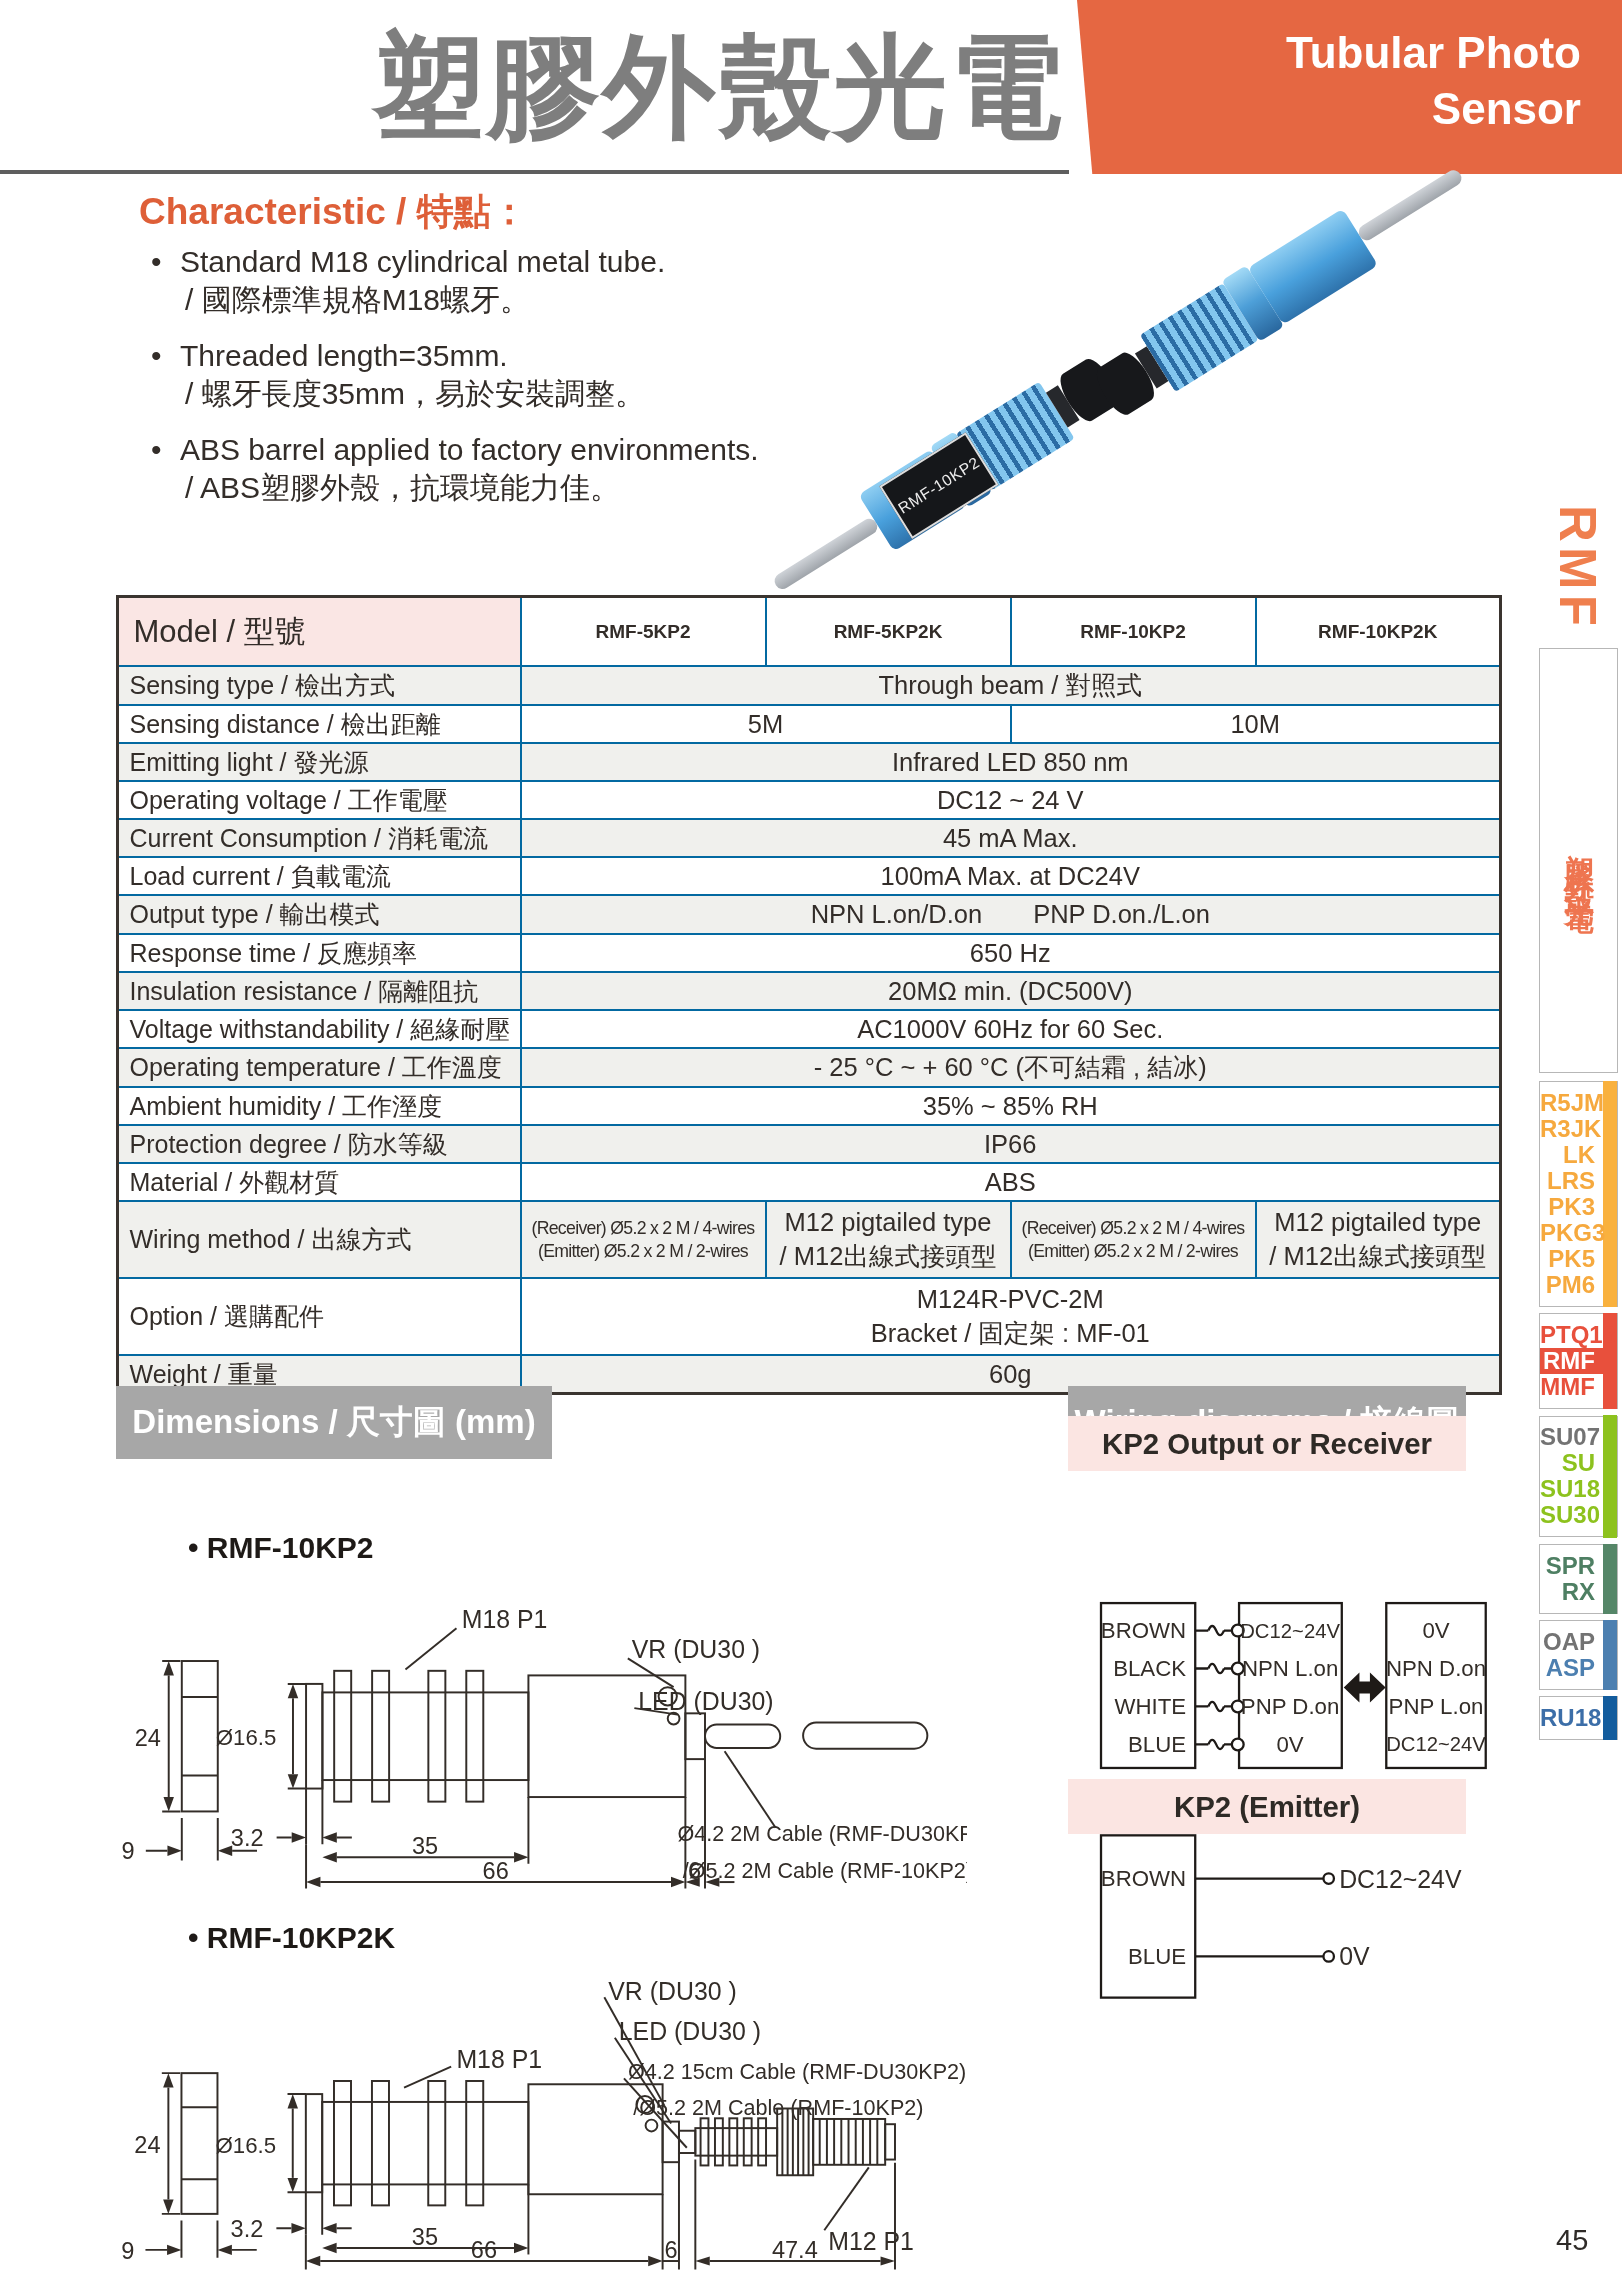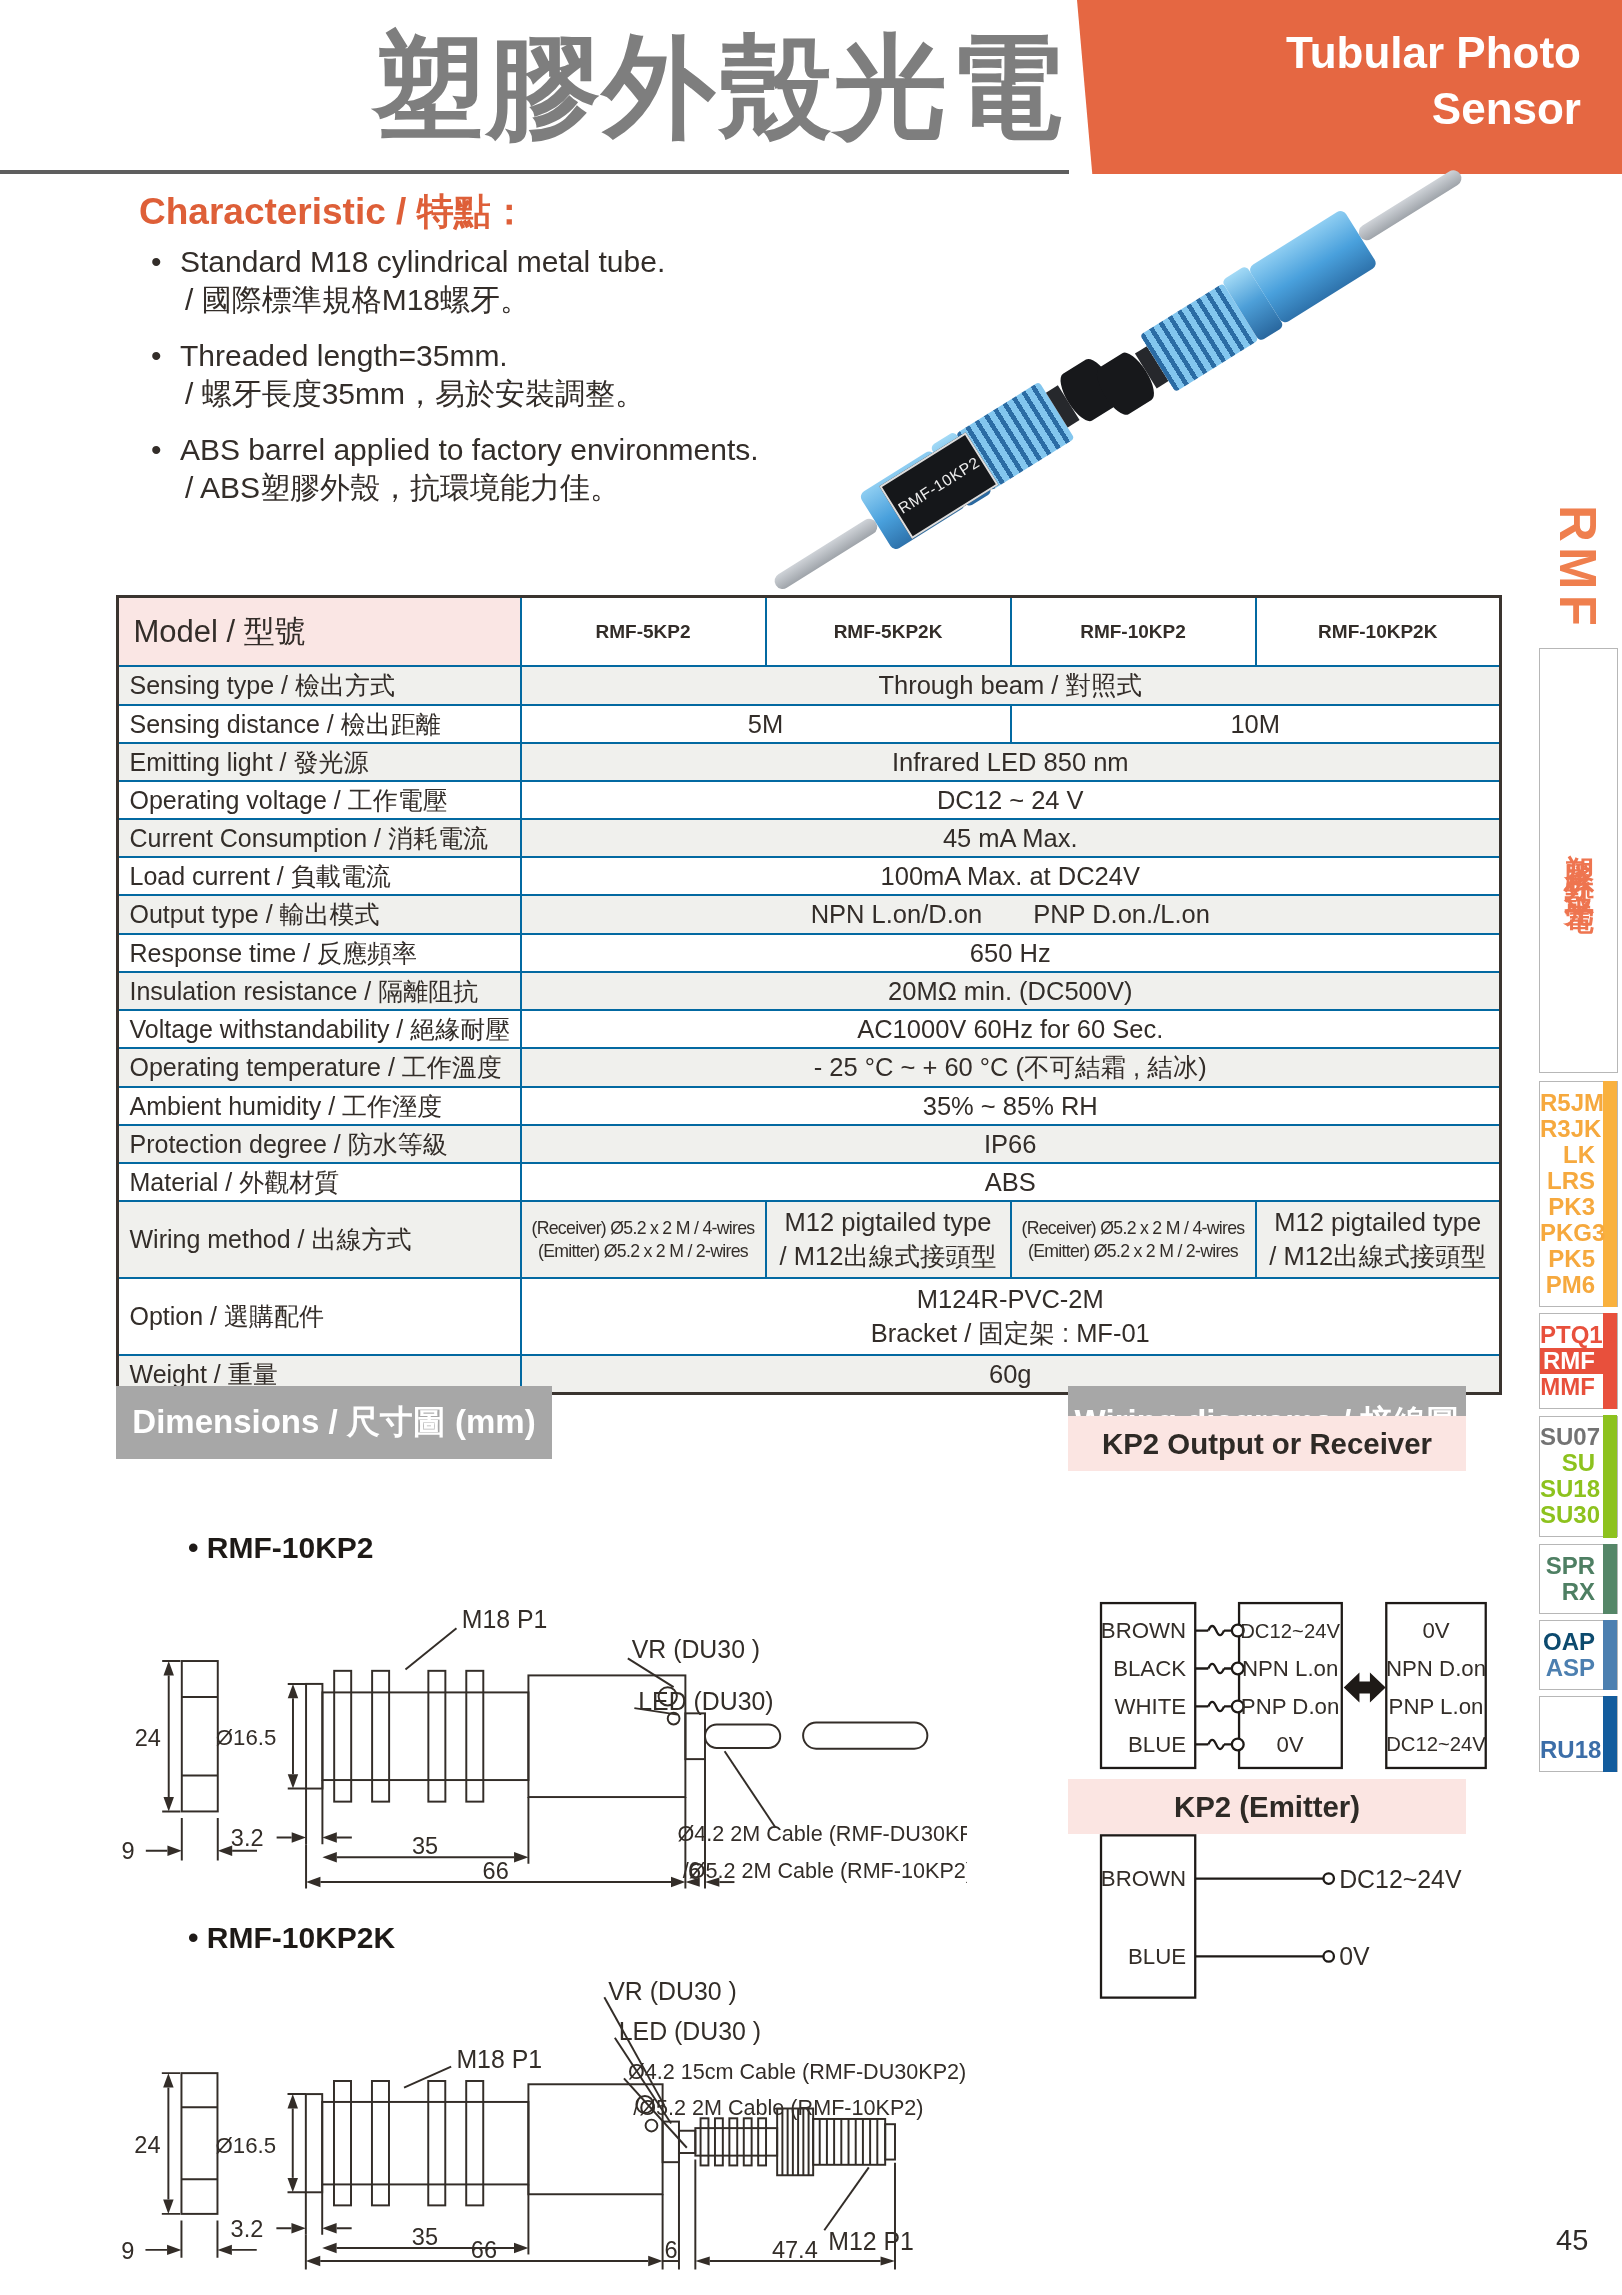--- a/index.html
+++ b/index.html
@@ -455,25 +455,25 @@
         <div class="sg-item" style="color: rgb(141, 194, 30);">SU18</div>
         <div class="sg-item" style="color: rgb(141, 194, 30);">SU30</div>
         <div class="sg-bar" style="background: rgb(141, 194, 30);"></div>
       </div>
       <div class="sg">
         <div class="sg-item" style="color: rgb(78, 127, 99);">SPR</div>
         <div class="sg-item" style="color: rgb(78, 127, 99);">RX</div>
         <div class="sg-bar" style="background: rgb(85, 134, 104);"></div>
       </div>
       <div class="sg">
-        <div class="sg-item" style="color: #0c4a6e;">OAP</div>
+        <div class="sg-item" style="color: #737373;">OAP</div>
         <div class="sg-item" style="color: rgb(76, 127, 176);">ASP</div>
         <div class="sg-bar" style="background: rgb(76, 127, 176);"></div>
       </div>
       <div class="sg">
-        <div class="sg-item" style="color: rgb(60, 110, 168); margin-top: 32px;">RU18</div>
+        <div class="sg-item" style="color: rgb(60, 110, 168);">RU18</div>
         <div class="sg-bar" style="background: rgb(19, 92, 157);"></div>
       </div>
     </div>
 
   <div class="page-num">45</div>
 </div>
 
 
 </body></html>

